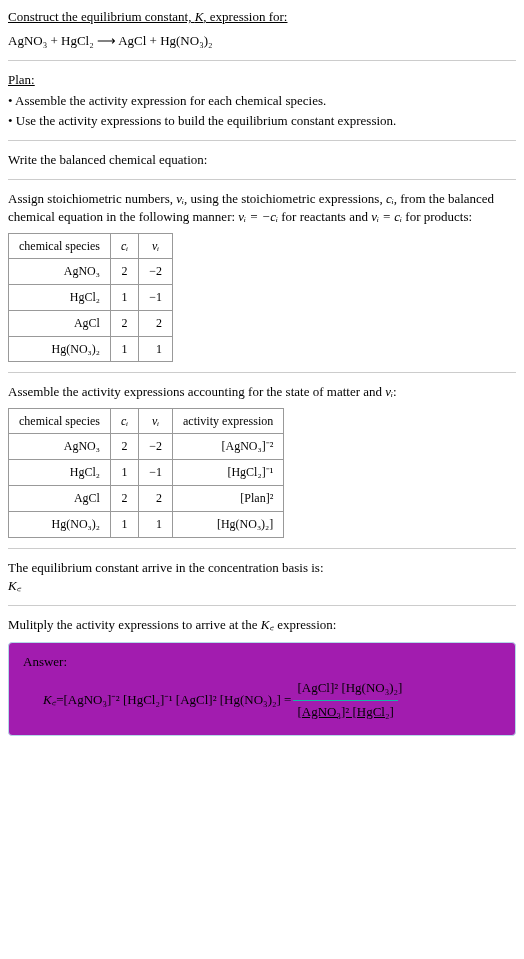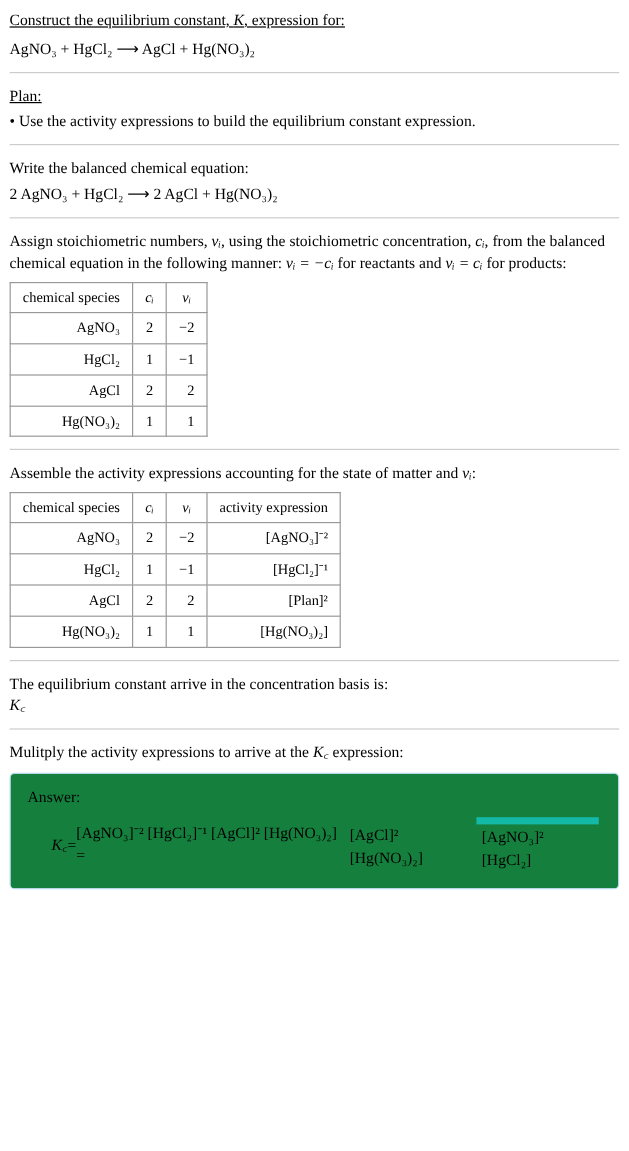--- a/index.html
+++ b/index.html
@@ -31,64 +31,65 @@
       border: 1px solid #999;
       padding: 4px 10px;
       text-align: right;
       font-size: 12px;
       font-weight: normal;
     }
     th { font-weight: normal; }
     td.center, th.center { text-align: center; }
     td.right, th.right { text-align: right; }
     .answer-box {
-      background: #15803d;
+      background: #a21caf;
       border: 1px solid #b5d9e8;
       border-radius: 4px;
       padding: 10px 14px 14px 14px;
       margin-top: 8px;
     }
     .answer-label { margin-bottom: 8px; }
     .kc-line { padding-left: 20px; display: flex; align-items: center; flex-wrap: nowrap; }
     .frac {
       display: inline-flex;
-      align-items: flex-end;
+      flex-direction: column;
+      align-items: flex-start;
       vertical-align: middle;
       margin: 0 2px;
     }
     .frac .num { padding: 0 4px 2px 4px; }
-    .frac .den { border-top: 6px solid #14b8a6; padding: 2px 4px 0 4px; }
+    .frac .den { border-top: 1px solid #14b8a6; padding: 2px 4px 0 4px; text-decoration: underline; }
   </style>
 </head>
 <body>
 
 <div class="section prompt">
   <span>Construct the equilibrium constant, </span><span class="italic">K</span><span>, expression for:</span>
 </div>
 <div class="equation">AgNO₃ + HgCl₂ ⟶ AgCl + Hg(NO₃)₂</div>
 
 <hr>
 
 <div class="section plan">
   <div class="plan-title">Plan:</div>
+  <div class="bullet">• Assemble the activity expression for each chemical species.</div>
   <div class="bullet">• Use the activity expressions to build the equilibrium constant expression.</div>
 </div>
 
 <hr>
 
 <div class="section">
   <div>Write the balanced chemical equation:</div>
-  <div class="equation">2 AgNO₃ + HgCl₂ ⟶ 2 AgCl + Hg(NO₃)₂</div>
 </div>
 
 <hr>
 
 <div class="section">
   <div>
-    <span>Assign stoichiometric numbers, </span><span class="italic">νᵢ</span><span>, using the stoichiometric concentration, </span><span class="italic">cᵢ</span><span>, from the balanced chemical equation in the following manner: </span><span class="italic">νᵢ = −cᵢ</span><span> for reactants and </span><span class="italic">νᵢ = cᵢ</span><span> for products:</span>
+    <span>Assign stoichiometric numbers, </span><span class="italic">νᵢ</span><span>, using the stoichiometric expressions, </span><span class="italic">cᵢ</span><span>, from the balanced chemical equation in the following manner: </span><span class="italic">νᵢ = −cᵢ</span><span> for reactants and </span><span class="italic">νᵢ = cᵢ</span><span> for products:</span>
   </div>
   <table>
     <tbody>
         <tr>
       <th>chemical species</th>
       <th class="center italic">cᵢ</th>
       <th class="center italic">νᵢ</th>
     </tr>
     <tr>
       <td>AgNO₃</td>

